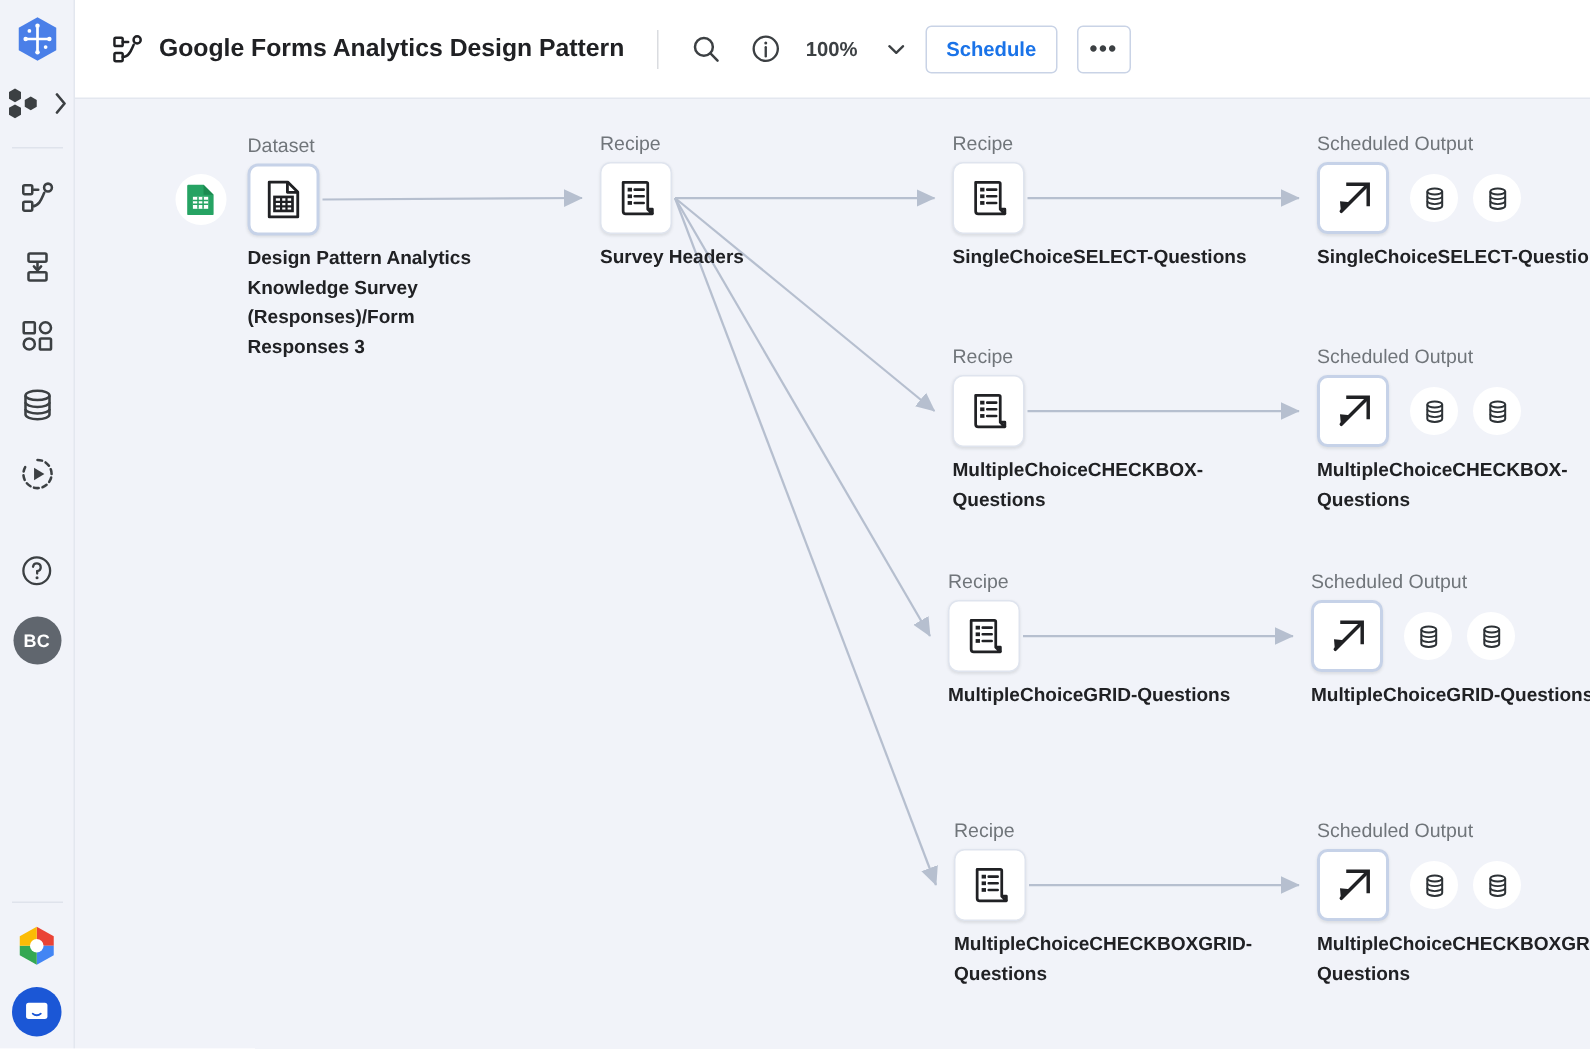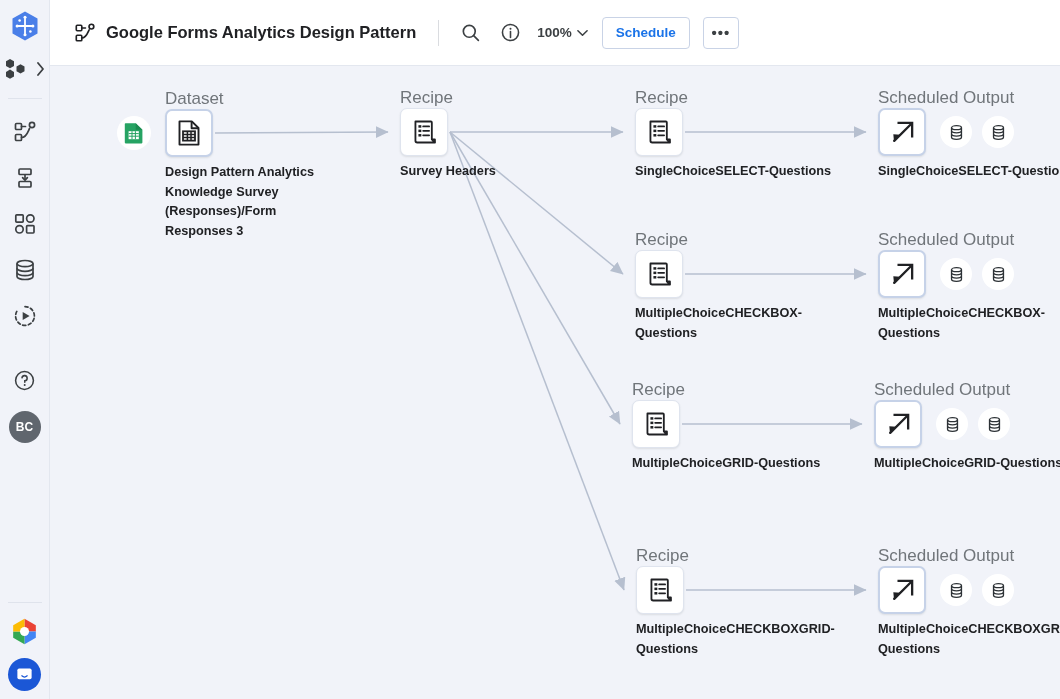--- a/index.html
+++ b/index.html
@@ -82,21 +82,21 @@
   .hdr-sched-txt { font-size: 13.5px; color: #3c4043; white-space: nowrap; }
   .hdr-sep {
     width: 1px; height: 26px; background: #dadce0; margin: 0 14px 0 22px;
   }
   .hdr-iconbtn {
     width: 34px; height: 34px; border-radius: 50%;
     display: flex; align-items: center; justify-content: center;
     cursor: pointer;
   }
   .zoom-ctl {
-    display: flex; align-items: center; gap: 5px;
+    display: flex; align-items: center; gap: 20px;
     margin-left: 10px; margin-right: 14px;
     font-size: 13.5px; font-weight: bold; color: #3c4043;
     cursor: pointer;
   }
   .btn-outline {
     height: 32px; padding: 0 13px;
     border: 1px solid #c9d3e6; border-radius: 4px;
     background: #fff; color: #1a73e8;
     font-size: 13.5px; font-weight: bold;
     font-family: "Liberation Sans", sans-serif;
@@ -113,21 +113,21 @@
   .canvas {
     flex: 1 1 auto; position: relative;
     background: #f1f3f9;
     overflow: hidden;
   }
   #edges { position: absolute; inset: 0; width: 100%; height: 100%; }
 
   .node { position: absolute; }
   .node-cap {
     position: absolute; left: 0; top: -20px;
-    font-size: 17px; color: #70757a; white-space: nowrap;
+    font-size: 13px; color: #70757a; white-space: nowrap;
   }
   .node-box {
     width: 48px; height: 48px; border-radius: 7px;
     background: #fff; border: 1px solid #dfe4ee;
     box-shadow: 0 1px 2px rgba(60,64,67,.12);
     display: flex; align-items: center; justify-content: center;
     cursor: pointer;
   }
   .node-box.sel { border: 2px solid #c6d2e8; }
   .node-label {

